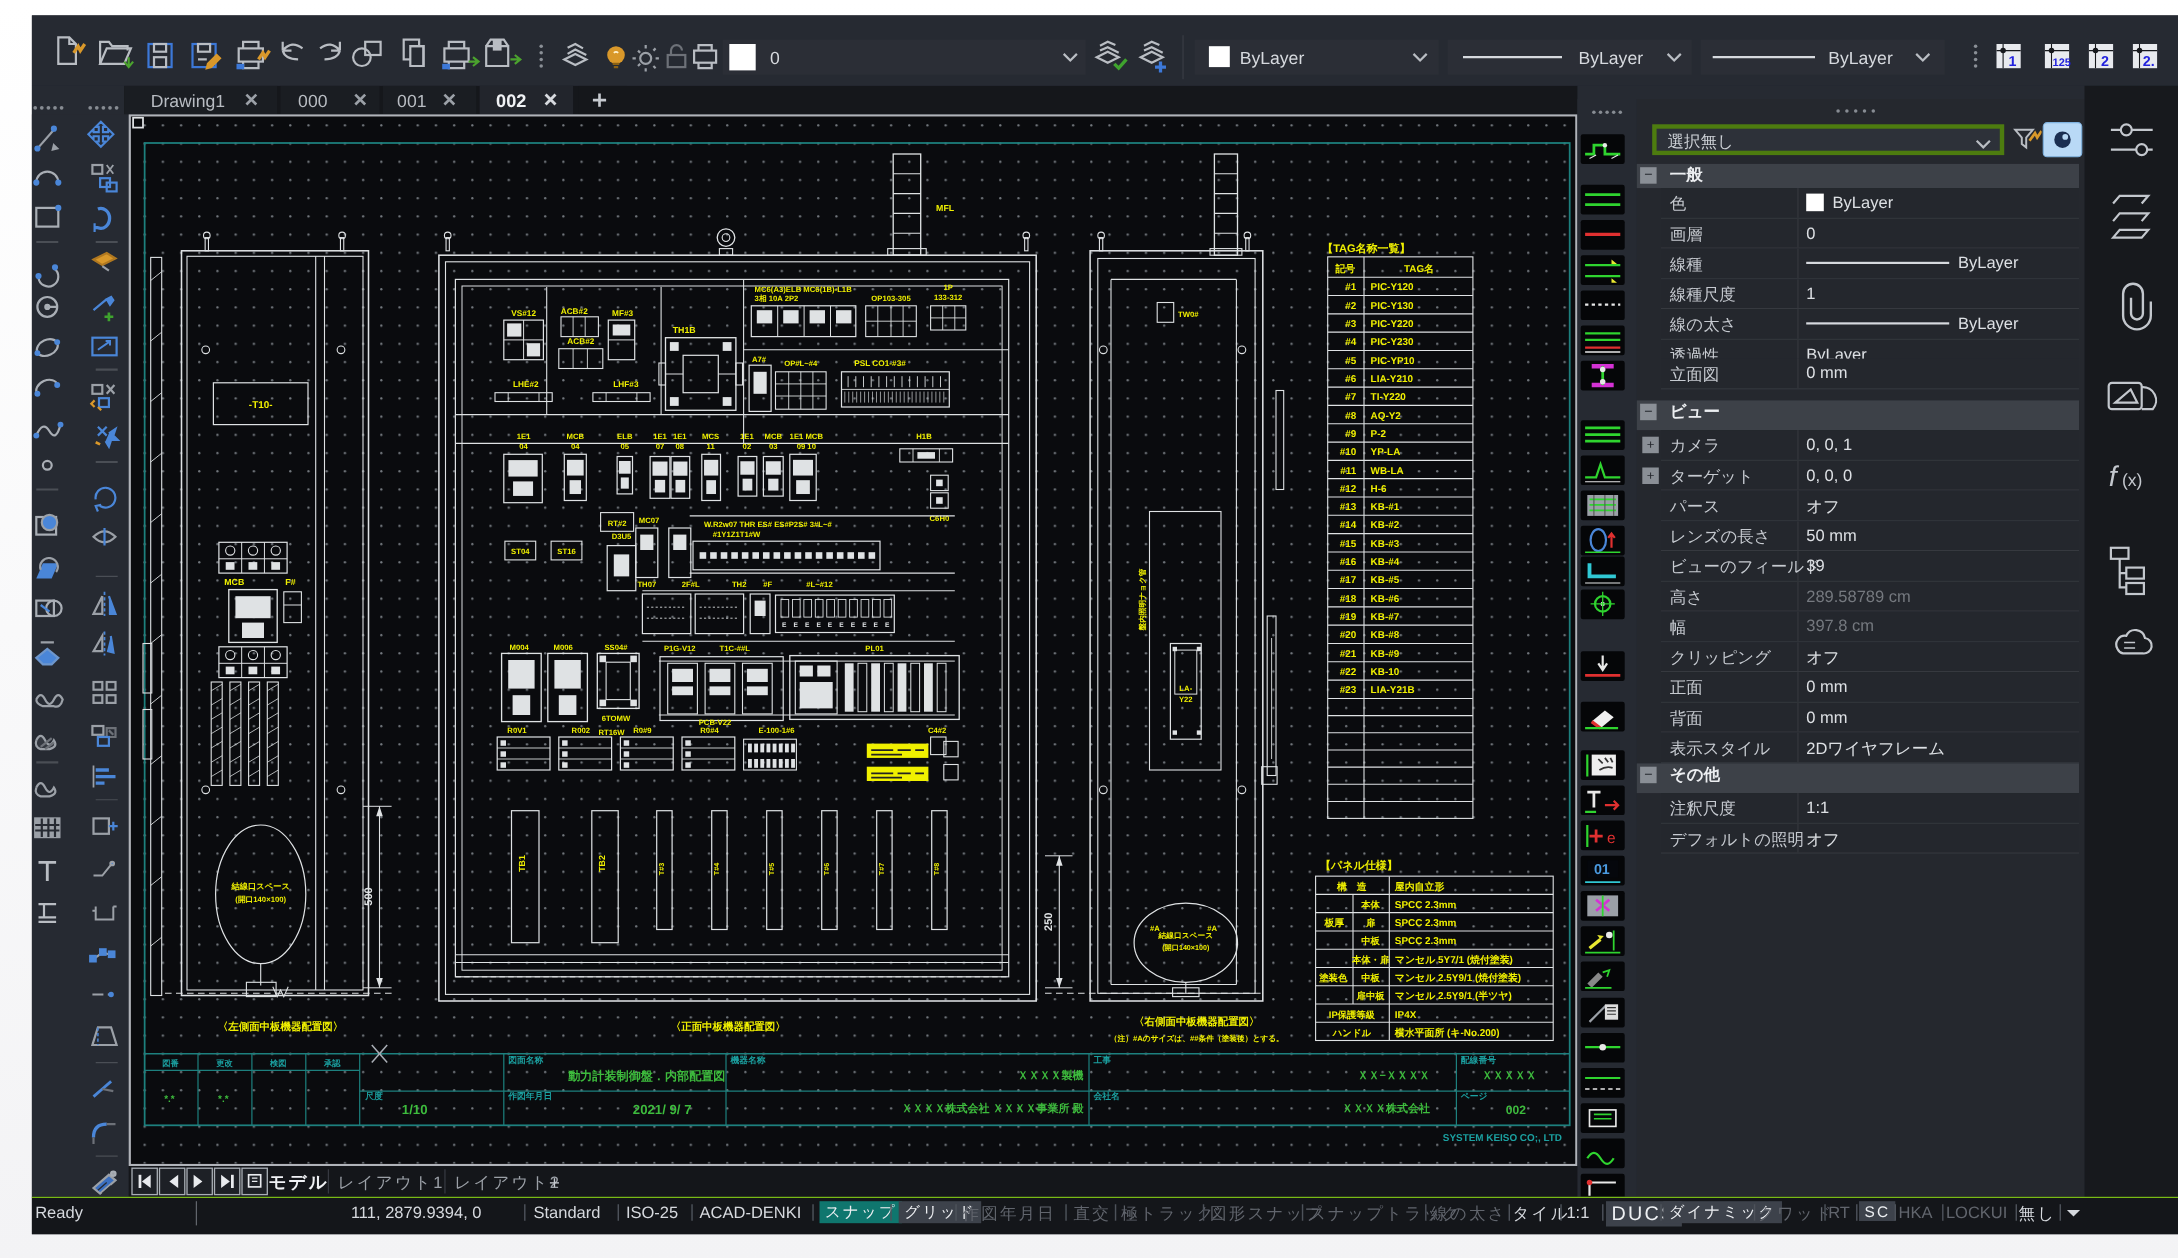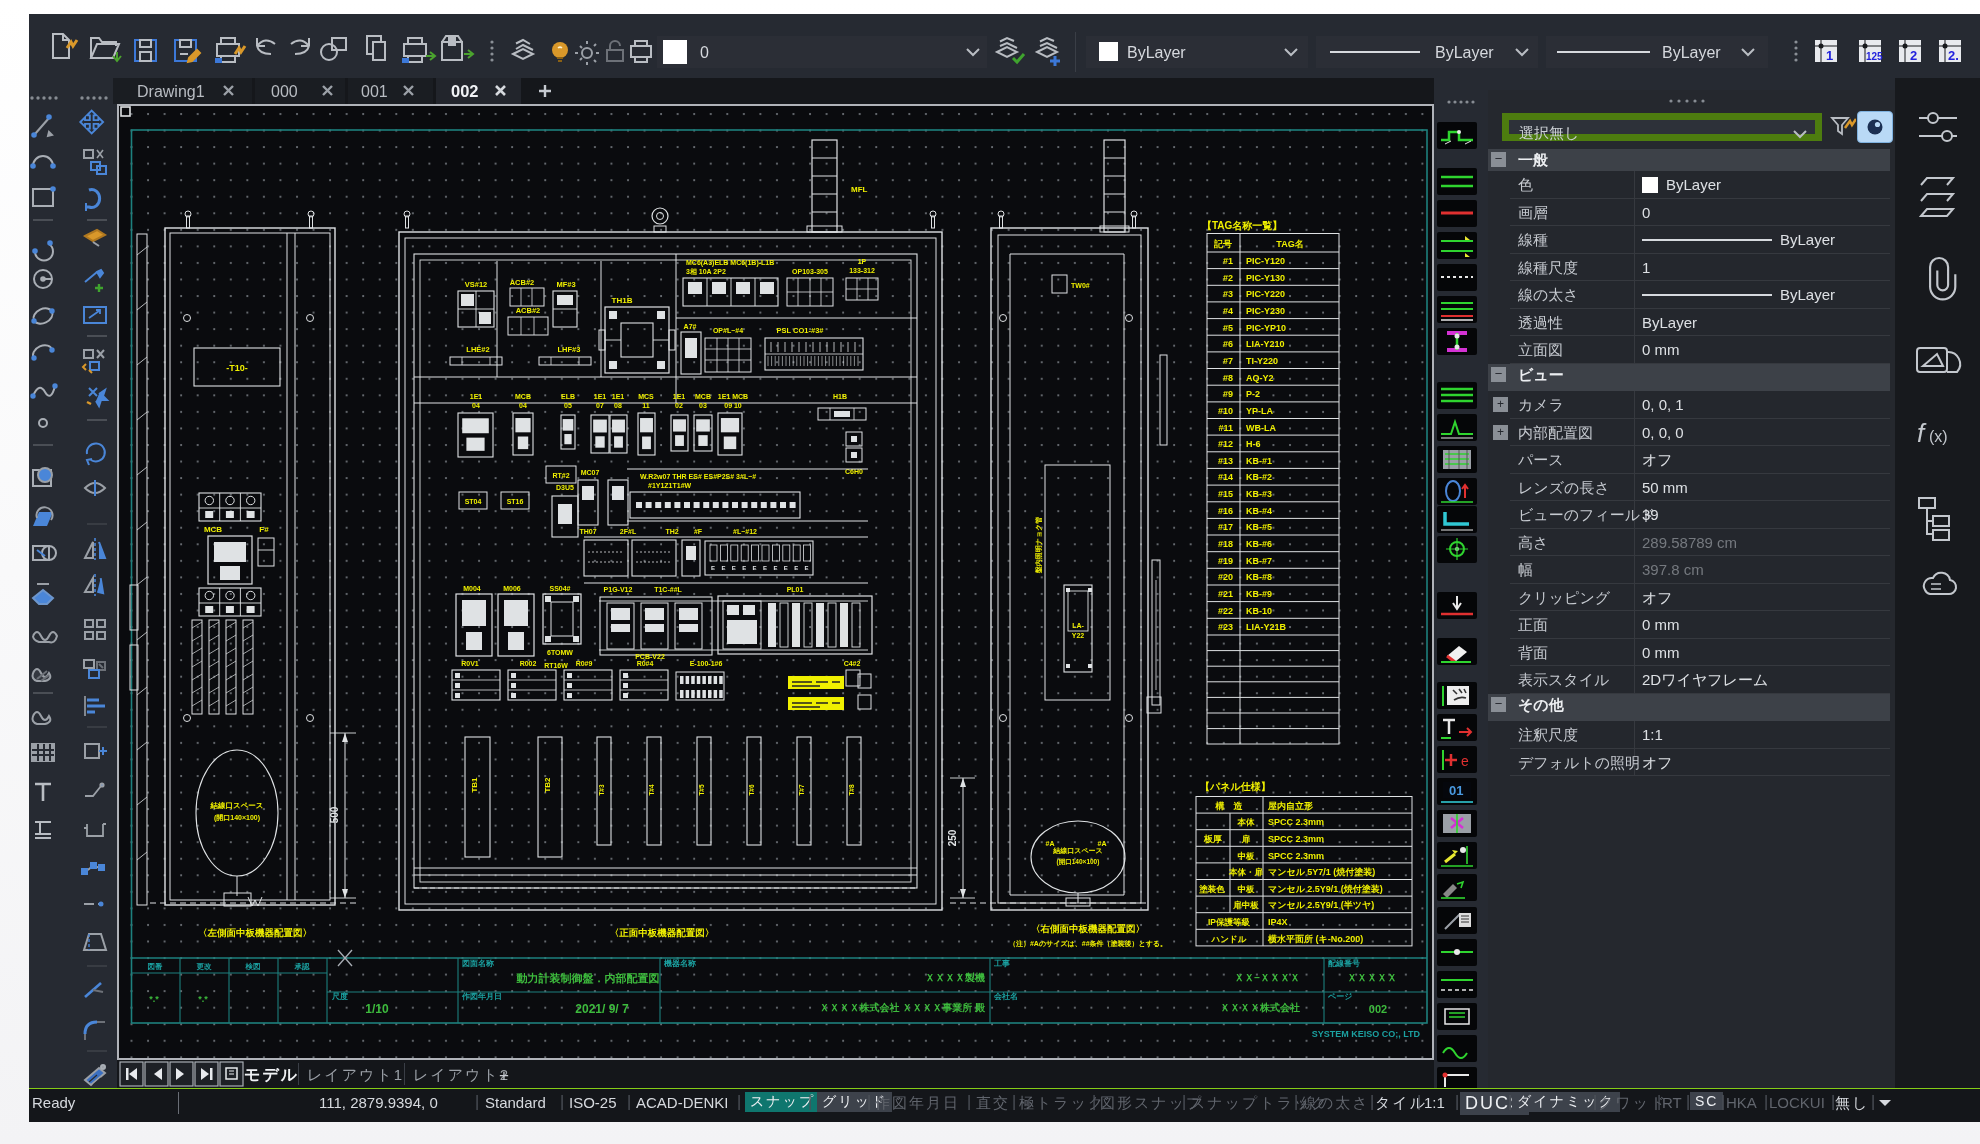--- a/index.html
+++ b/index.html
@@ -1268,21 +1268,21 @@
 <div class="a" id="props" style="left:1459px;top:76px;width:407px;height:1012px;background:#25282e">
 <svg class="a" style="left:180px;top:8px" width="40" height="6">
           <g fill="#878c93">
             <circle cx="3" cy="3" r="1.6"></circle>
             <circle cx="11" cy="3" r="1.6"></circle>
             <circle cx="19" cy="3" r="1.6"></circle>
             <circle cx="27" cy="3" r="1.6"></circle>
             <circle cx="35" cy="3" r="1.6"></circle>
           </g>
         </svg>
-<div class="a" style="left:14px;top:23px;width:320px;height:28px;background:#2d3139;border:7px solid #4d7c0f;color:#ccd0d5;font-size:15px;line-height:26px;padding-left:10px">選択無し
+<div class="a" style="left:14px;top:23px;width:320px;height:28px;background:#2d3139;border:4px solid #4d7c0f;color:#ccd0d5;font-size:15px;line-height:26px;padding-left:10px">選択無し
 <svg class="a" style="right:8px;top:10px" width="14" height="9">
             <path d="M1 1 l6 6 6 -6" stroke="#b9bdc3" stroke-width="2" fill="none"></path>
           </svg></div>
 <svg class="a" style="left:342px;top:24px" width="26" height="26">
           <path d="M2 4 h16 l-6 7 v9 l-4 -3 v-6 z" fill="none" stroke="#b9bdc3" stroke-width="1.8"></path>
           <path d="M15 14 l5 -7 2 4 4 -6" stroke="#d9982a" stroke-width="2.5" fill="none"></path>
         </svg>
 <div class="a" style="left:369px;top:21px;width:36px;height:32px;background:#b9d9f6;border-radius:4px;border:1px solid #7fb2e0">
 <svg class="a" style="left:7px;top:7px" width="20" height="17">
             <circle cx="10" cy="8" r="7.5" fill="#1b2f52"></circle>
@@ -1308,33 +1308,33 @@
           <span class="pval">1</span>
         </div>
 <div class="a prow" style="top:191px;height:27.5px">
           <span class="plab">線の太さ</span>
           <span class="pval"><span class="ln"></span>ByLayer</span>
         </div>
 <div class="a prow" style="top:218.5px;height:27.5px">
           <span class="plab">透過性</span>
           <span class="pval">ByLayer</span>
         </div>
-<div class="a prow" style="top:246px;height:27.5px">
+<div class="a prow" style="top:236px;height:27.5px">
           <span class="plab">立面図</span>
           <span class="pval">0 mm</span>
         </div>
 <div class="a phdr" style="top:273.5px;height:27.5px"><span class="pminus">−</span><b>ビュー</b></div>
 <div class="a prow" style="top:301px;height:27.5px">
           <span class="pplus">+</span>
           <span class="plab">カメラ</span>
           <span class="pval">0, 0, 1</span>
         </div>
 <div class="a prow" style="top:328.5px;height:27.5px">
           <span class="pplus">+</span>
-          <span class="plab">内部配置図</span>
+          <span class="plab">ターゲット</span>
           <span class="pval">0, 0, 0</span>
         </div>
 <div class="a prow" style="top:356px;height:27.5px">
           <span class="plab">パース</span>
           <span class="pval">オフ</span>
         </div>
 <div class="a prow" style="top:383.5px;height:27.5px">
           <span class="plab">レンズの長さ</span>
           <span class="pval">50 mm</span>
         </div>

